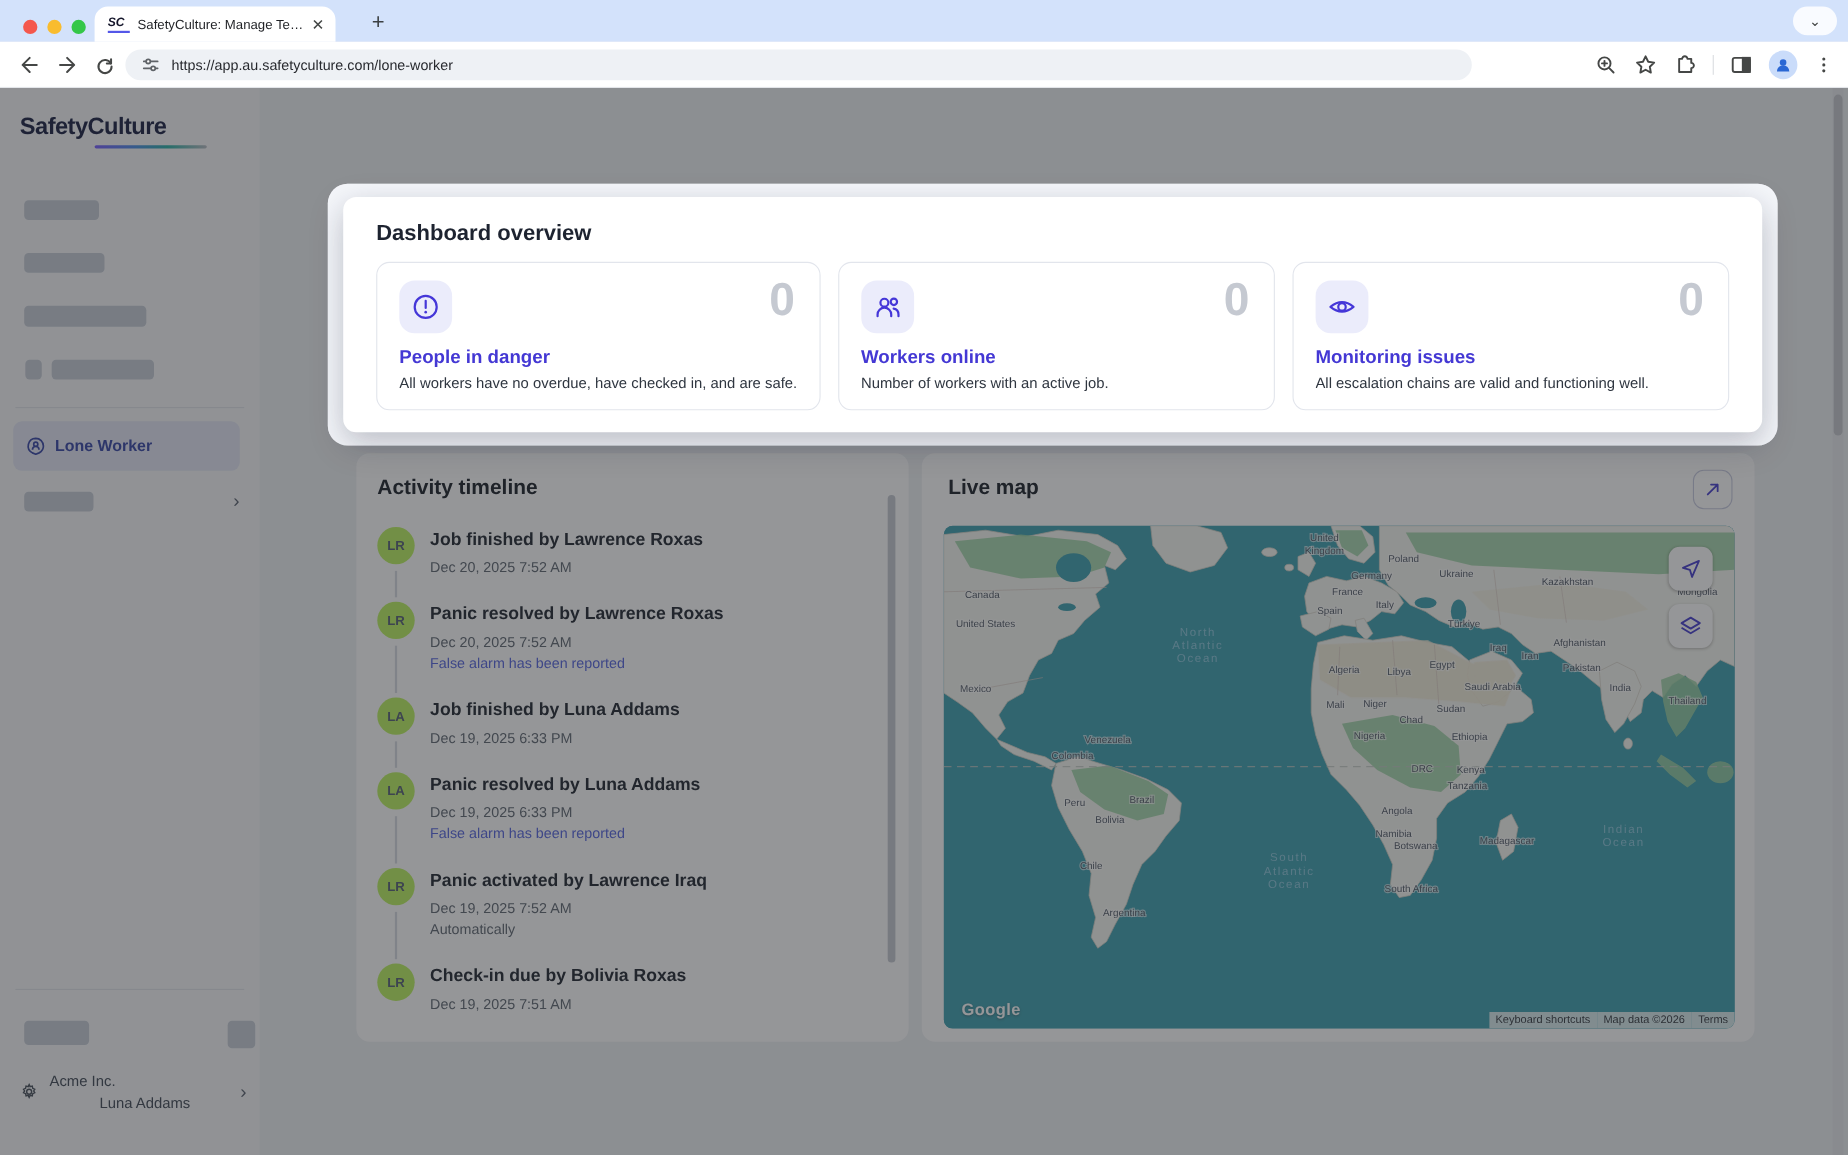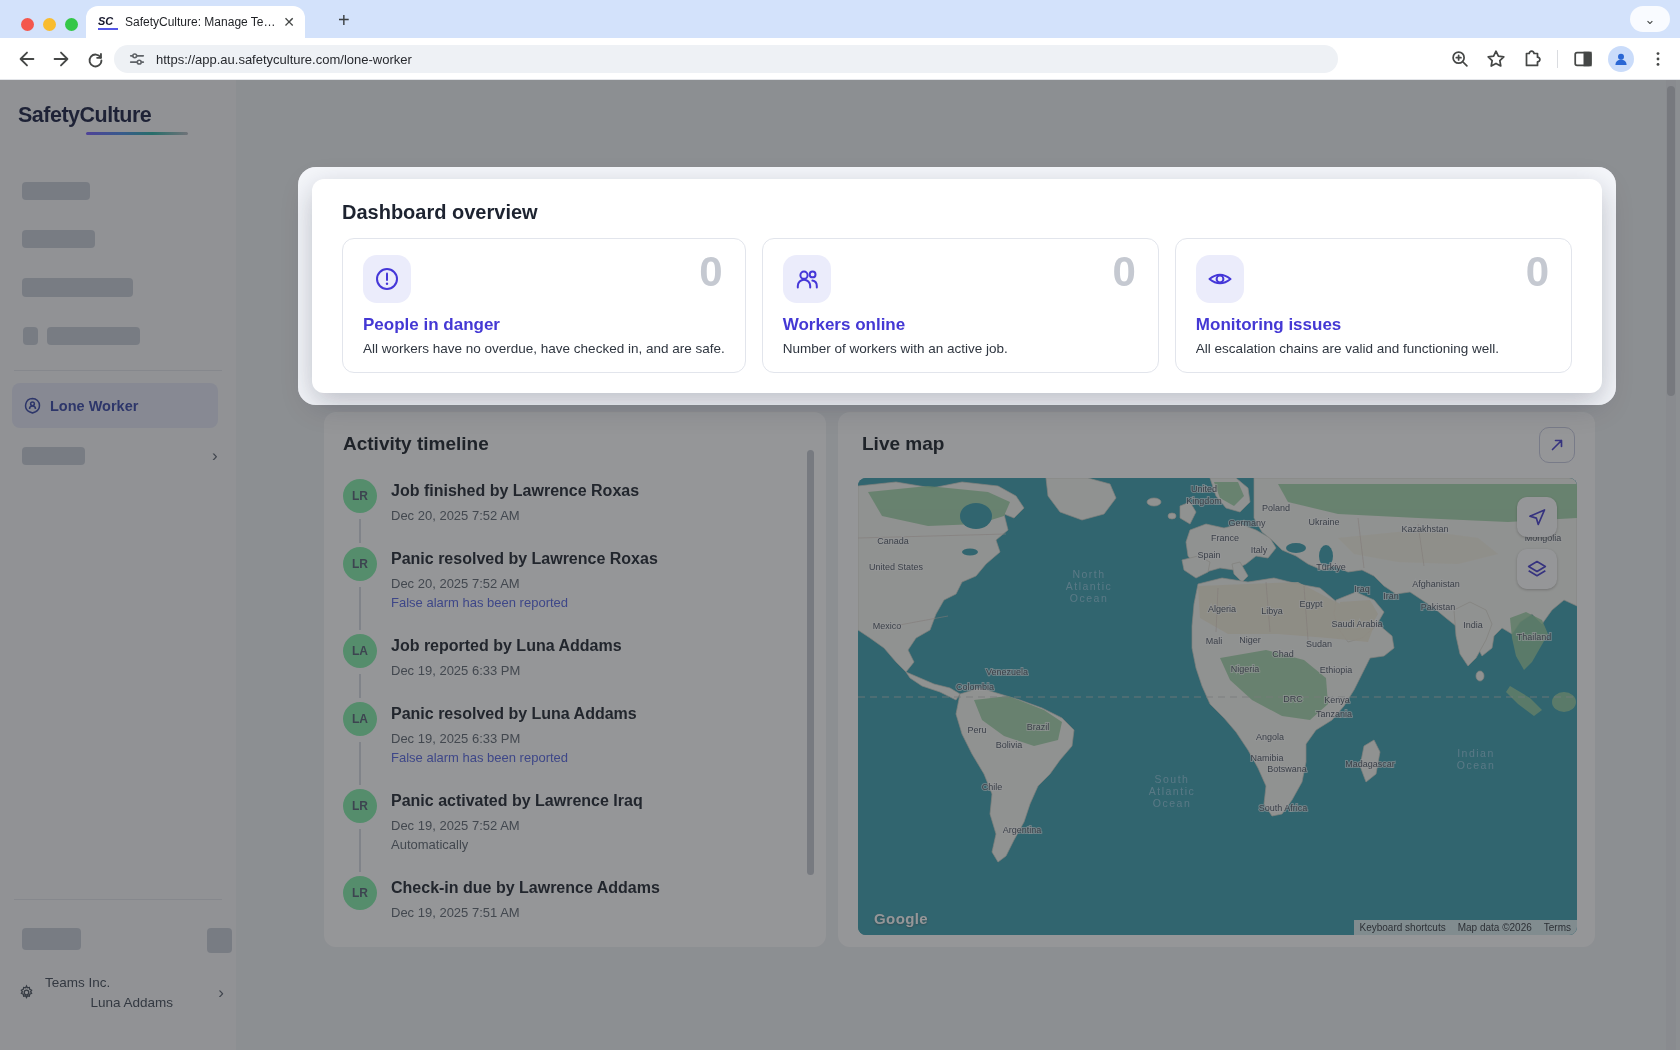--- a/index.html
+++ b/index.html
@@ -54,21 +54,21 @@
 
   
   .panel-card { position:absolute; background:#ffffff; border-radius:12px; }
   .card-h1 { font-size:19px; font-weight:700; color:#20262f; }
 
   
   .tl-card { left:324px; top:332px; width:502px; height:535px; padding:21px 19px 0 19px; overflow:hidden; }
   .tl-list { margin-top:24px; position:relative; }
   .tl-item { position:relative; display:flex; margin-bottom:24px; }
   .tl-item:not(:last-child)::before { content:""; position:absolute; left:16px; top:40px; bottom:-20px; width:2px; background:#d8dbe2; }
-  .tl-avatar { width:34px; height:34px; border-radius:50%; background:#86efac; color:#5a6578; font-size:12px; font-weight:700; display:flex; align-items:center; justify-content:center; flex:0 0 auto; position:relative; z-index:1; }
+  .tl-avatar { width:34px; height:34px; border-radius:50%; background:#bef264; color:#5a6578; font-size:12px; font-weight:700; display:flex; align-items:center; justify-content:center; flex:0 0 auto; position:relative; z-index:1; }
   .tl-body { margin-left:14px; padding-top:1px; }
   .tl-title { font-size:16px; font-weight:700; color:#262c36; line-height:22px; }
   .tl-time { font-size:13px; color:#646c76; margin-top:6px; }
   .tl-link { font-size:13px; color:#5b6ae0; margin-top:4px; cursor:pointer; }
   .tl-note { font-size:13px; color:#646c76; margin-top:4px; }
   .tl-scroll { position:absolute; right:12px; top:38px; width:7px; height:425px; border-radius:4px; background:#c6cad2; }
 
   
   .map-card { left:838px; top:332px; width:757px; height:535px; padding:21px 0 0 24px; }
   .map-expand { position:absolute; right:20px; top:15px; width:36px; height:36px; border:1.5px solid #c9cce0; border-radius:10px; background:#fff; display:flex; align-items:center; justify-content:center; }
@@ -192,21 +192,21 @@
     <div class="sb-divider" style="top:819px;"></div>
     <div class="skel abs" style="left:22px; top:848px; width:59px; height:22px;"></div>
     <div class="skel abs" style="left:207px; top:848px; width:25px; height:25px;"></div>
 
     <div class="org-row">
       <svg width="17" height="17" viewBox="0 0 24 24" fill="none" stroke="#4c545f" stroke-width="1.8">
           <circle cx="12" cy="12" r="3.2"></circle>
           <path d="M12,2.8 l1.2,2.6 2.8,-.6 .6,2.8 2.6,1.2 -1.4,2.2 1.4,2.2 -2.6,1.2 -.6,2.8 -2.8,-.6 -1.2,2.6 -1.2,-2.6 -2.8,.6 -.6,-2.8 -2.6,-1.2 1.4,-2.2 -1.4,-2.2 2.6,-1.2 .6,-2.8 2.8,.6 Z"></path>
         </svg>
       <div class="org-text">
-        <div class="org-name">Teams Inc.</div>
+        <div class="org-name">Acme Inc.</div>
         <div class="org-user">Luna Addams</div>
       </div>
       <span class="chev">›</span>
     </div>
   </div>
 
 
   <div class="panel-card tl-card">
     <div class="card-h1">Activity timeline</div>
     <div class="tl-list" id="tl-list">
@@ -221,21 +221,21 @@
           <div class="tl-avatar">LR</div>
           <div class="tl-body">
             <div class="tl-title">Panic resolved by Lawrence Roxas</div>
             <div class="tl-time">Dec 20, 2025 7:52 AM</div>
             <div class="tl-link">False alarm has been reported</div>
           </div>
         </div>
         <div class="tl-item">
           <div class="tl-avatar">LA</div>
           <div class="tl-body">
-            <div class="tl-title">Job reported by Luna Addams</div>
+            <div class="tl-title">Job finished by Luna Addams</div>
             <div class="tl-time">Dec 19, 2025 6:33 PM</div>
           </div>
         </div>
         <div class="tl-item">
           <div class="tl-avatar">LA</div>
           <div class="tl-body">
             <div class="tl-title">Panic resolved by Luna Addams</div>
             <div class="tl-time">Dec 19, 2025 6:33 PM</div>
             <div class="tl-link">False alarm has been reported</div>
           </div>
@@ -244,21 +244,21 @@
           <div class="tl-avatar">LR</div>
           <div class="tl-body">
             <div class="tl-title">Panic activated by Lawrence Iraq</div>
             <div class="tl-time">Dec 19, 2025 7:52 AM</div>
             <div class="tl-note">Automatically</div>
           </div>
         </div>
         <div class="tl-item">
           <div class="tl-avatar">LR</div>
           <div class="tl-body">
-            <div class="tl-title">Check-in due by Lawrence Addams</div>
+            <div class="tl-title">Check-in due by Bolivia Roxas</div>
             <div class="tl-time">Dec 19, 2025 7:51 AM</div>
           </div>
         </div>
       </div>
     <div class="tl-scroll"></div>
   </div>
 
   <div class="panel-card map-card">
     <div class="card-h1">Live map</div>
     <div class="map-expand">

